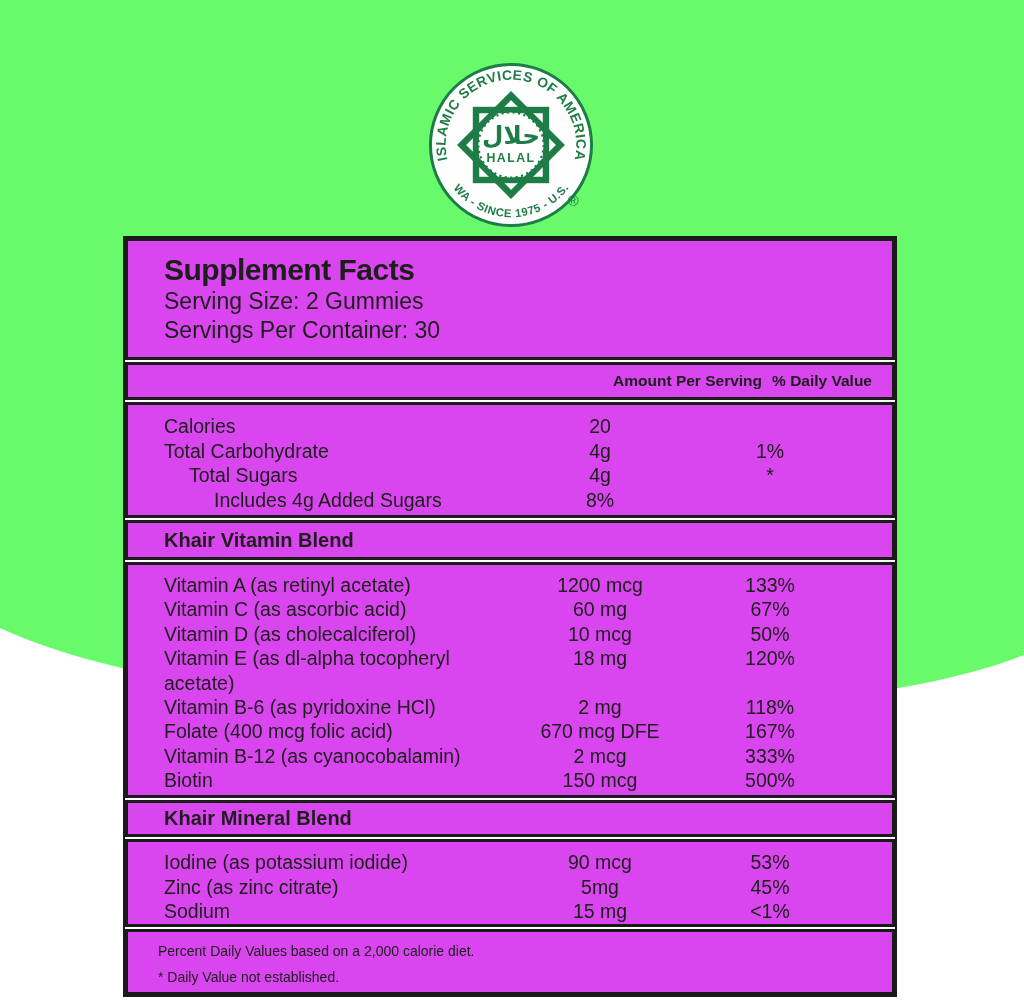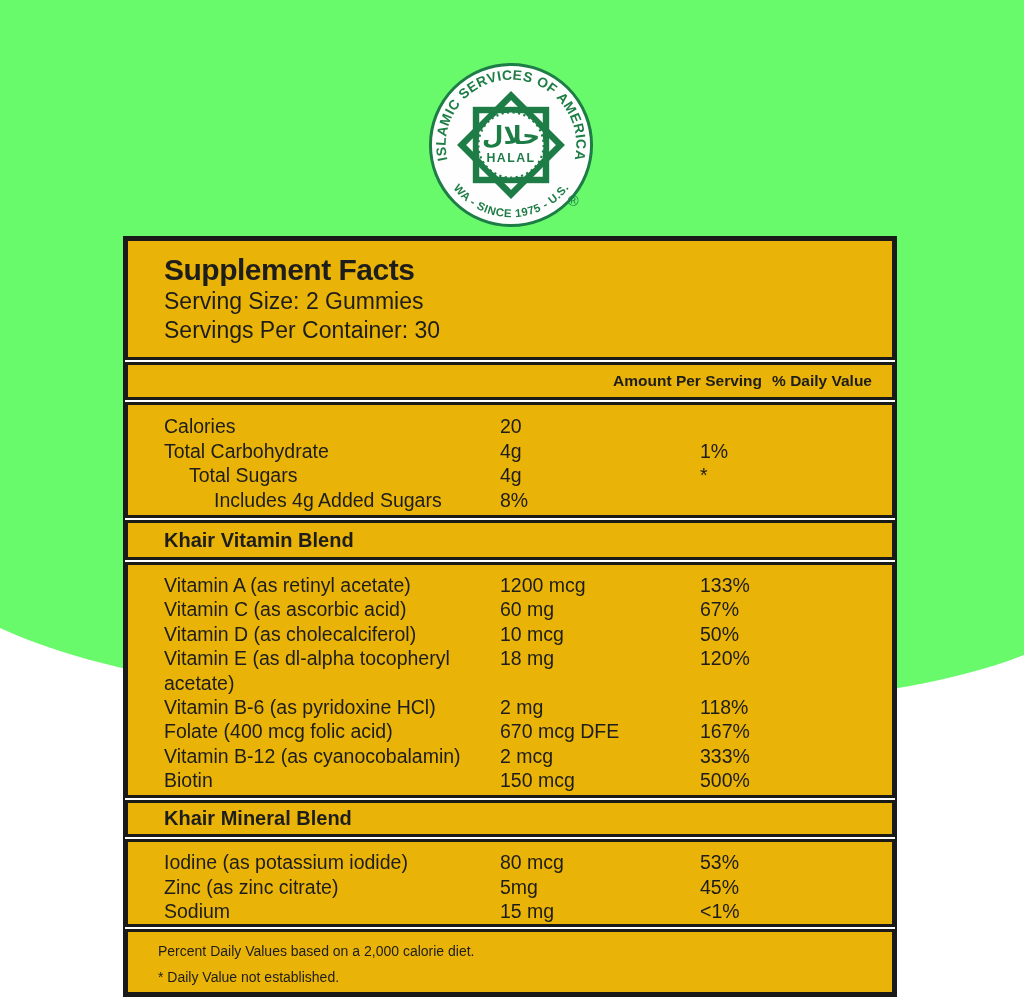--- a/index.html
+++ b/index.html
@@ -19,41 +19,41 @@
 
   
   .panel {
     position:absolute; left:123px; top:236px;
     width:774px; height:761px;
     background:#ffffff;
     border:2px solid #1a1a18;
     display:flex; flex-direction:column; row-gap:2px;
   }
   .sec {
-    background:#eab308;
+    background:#d946ef;
     border:3px solid #1a1a18;
     flex:0 0 auto;
     overflow:hidden;
   }
   .sec-head   { height:122px; padding:12px 20px 0 36px; }
   .sec-aps    { height:38px;  display:flex; align-items:center; justify-content:flex-end; gap:10px; padding-right:20px; }
   .sec-cal    { height:116px; padding:9px 52px 0 36px; }
   .sec-vhead  { height:40px;  display:flex; align-items:center; padding-left:36px; }
   .sec-vrows  { height:236px; padding:8px 52px 0 36px; }
   .sec-mhead  { height:37px;  display:flex; align-items:center; padding-left:36px; }
   .sec-mrows  { height:88px;  padding:8px 52px 12px 36px; }
   .sec-foot   { flex:1 1 auto; padding:7px 20px 0 30px; }
 
   .title { font-size:30px; font-weight:700; letter-spacing:-0.5px; line-height:34px; }
   .serving-line { font-size:23px; line-height:29px; }
   .col-label { font-size:15.5px; font-weight:700; }
 
   .nrow { display:grid; grid-template-columns:1fr 200px 140px; font-size:19.5px; line-height:24.5px; }
   .sec-vrows .nrow { line-height:24.4px; }
-  .c-amt, .c-dv { text-align:left; }
+  .c-amt, .c-dv { text-align:center; }
   .indent-1 { padding-left:25px; }
   .indent-2 { padding-left:50px; }
 
   .blend-title { font-size:20px; font-weight:700; }
 
   .foot-line { font-size:14px; line-height:25.5px; }
 </style>
 </head>
 <body>
 
@@ -172,21 +172,21 @@
     </div>
   </div>
 
   <div class="sec sec-mhead">
     <span class="blend-title">Khair Mineral Blend</span>
   </div>
 
   <div class="sec sec-mrows">
     <div class="nrow">
       <span class="c-name">Iodine (as potassium iodide)</span>
-      <span class="c-amt">80 mcg</span>
+      <span class="c-amt">90 mcg</span>
       <span class="c-dv">53%</span>
     </div>
     <div class="nrow">
       <span class="c-name">Zinc (as zinc citrate)</span>
       <span class="c-amt">5mg</span>
       <span class="c-dv">45%</span>
     </div>
     <div class="nrow">
       <span class="c-name">Sodium</span>
       <span class="c-amt">15 mg</span>

